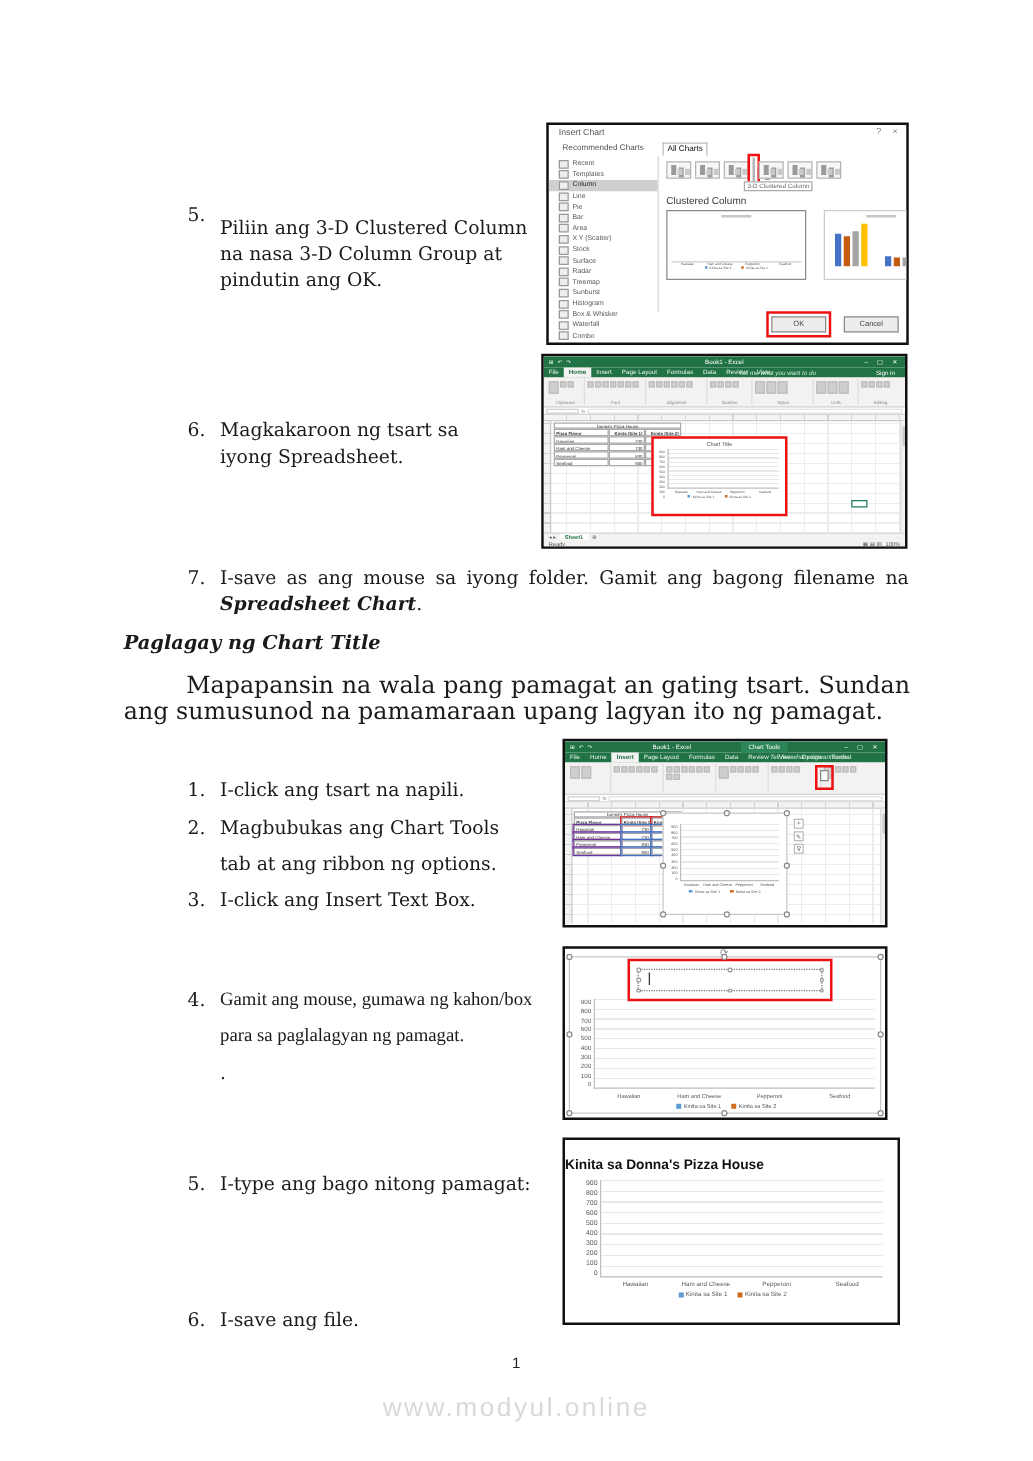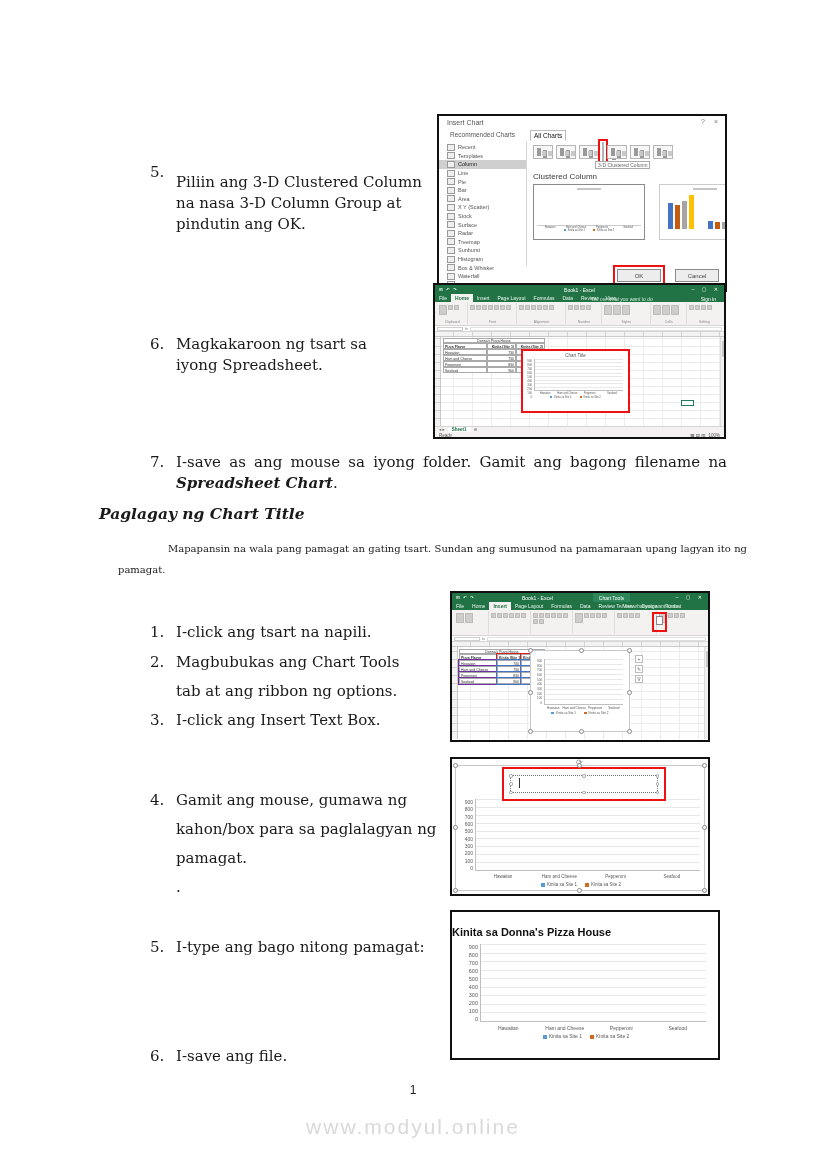--- a/index.html
+++ b/index.html
@@ -9,21 +9,21 @@
 
   
   .step { position:absolute; font-size:15px; line-height:21px; }
   .step .num { position:absolute; left:0; top:0; }
   .step .body { display:block; padding-left:26px; }
   .lh29 { line-height:29px; }
   .just { text-align:justify; }
   .bi { font-weight:bold; font-style:italic; }
   .b { font-weight:bold; }
   .heading { position:absolute; font-size:15.5px; font-weight:bold; font-style:italic; }
-  .para { position:absolute; font-size:10px; line-height:21px; text-align:justify;margin-left:19px; }
+  .para { position:absolute; font-size:19px; line-height:21px; text-align:justify; }
   .para .ind { display:inline-block; width:50px; }
   .pageno { position:absolute; width:100%; text-align:center; font-size:12px; font-family:"Liberation Sans",sans-serif; color:#222; }
   .watermark { position:absolute; width:100%; text-align:center; font-size:21px; letter-spacing:2px;
                font-family:"Liberation Sans",sans-serif; color:#d9d9d9; }
 
   
   .shot { position:absolute; background:#fff; border:2px solid #101010; font-family:"Liberation Sans",sans-serif; color:#333; overflow:hidden; }
   .redbox { position:absolute; border:2.5px solid #ee1111; pointer-events:auto; }
 
   
@@ -169,21 +169,21 @@
               display:flex; align-items:center; justify-content:center; }
 
   .e-title { position:absolute; left:0; right:0; text-align:left; font-weight:bold; color:#111; }
   .b-chart-title { text-align:center; font-size:4.5px; color:#555; margin-bottom:1px; }
 </style>
 </head>
 <body>
 
 <div class="page">
 
-  <div class="shot" style="left:437px; top:98px; width:290px; height:178px;margin-top:16px;">
+  <div class="shot" style="left:437px; top:98px; width:290px; height:178px;">
     <div class="dlg-title">Insert Chart</div>
     <div class="dlg-ctrl" style="right:20px;">?</div>
     <div class="dlg-ctrl" style="right:7px;">×</div>
     <div class="dlg-tabs">
         <span class="dlg-tab">Recommended Charts</span>
         <span class="dlg-tab active">All Charts</span>
       </div>
     <div class="dlg-body">
       <div class="dlg-side">
           <span class="dlg-side-item">Recent</span>
@@ -671,21 +671,21 @@
         <span class="side-btn">∇</span>
       </div>
       <div class="xl-vscroll">
           <i></i>
         </div>
     </div>
   </div>
 
   <div class="step lh29" style="left:150px; top:786px; width:316px;">
     <span class="num" style="top:0;">4.</span>
-    <span class="body" style="width:290px;">Gamit ang mouse, gumawa ng kahon/box para sa paglalagyan ng pamagat.</span>
+    <span class="body" style="width:290px;font-family:Liberation Serif, serif;">Gamit ang mouse, gumawa ng kahon/box para sa paglalagyan ng pamagat.</span>
     <span class="body">.</span>
   </div>
 
   <div class="shot" style="left:450px; top:757px; width:260px; height:139px;">
     <span class="rotate-glyph" style="left:124px; top:-1px;">⟳</span>
     <div class="sel-rect" style="left:3px; top:6px; right:3px; bottom:3px;">
       <span class="handle" style="left:-3px; top:-3px;"></span>
       <span class="handle" style="left:calc(50% - 3px); top:-3px;"></span>
       <span class="handle" style="right:-3px; top:-3px;"></span>
       <span class="handle" style="left:-3px; top:calc(50% - 3px);"></span>

